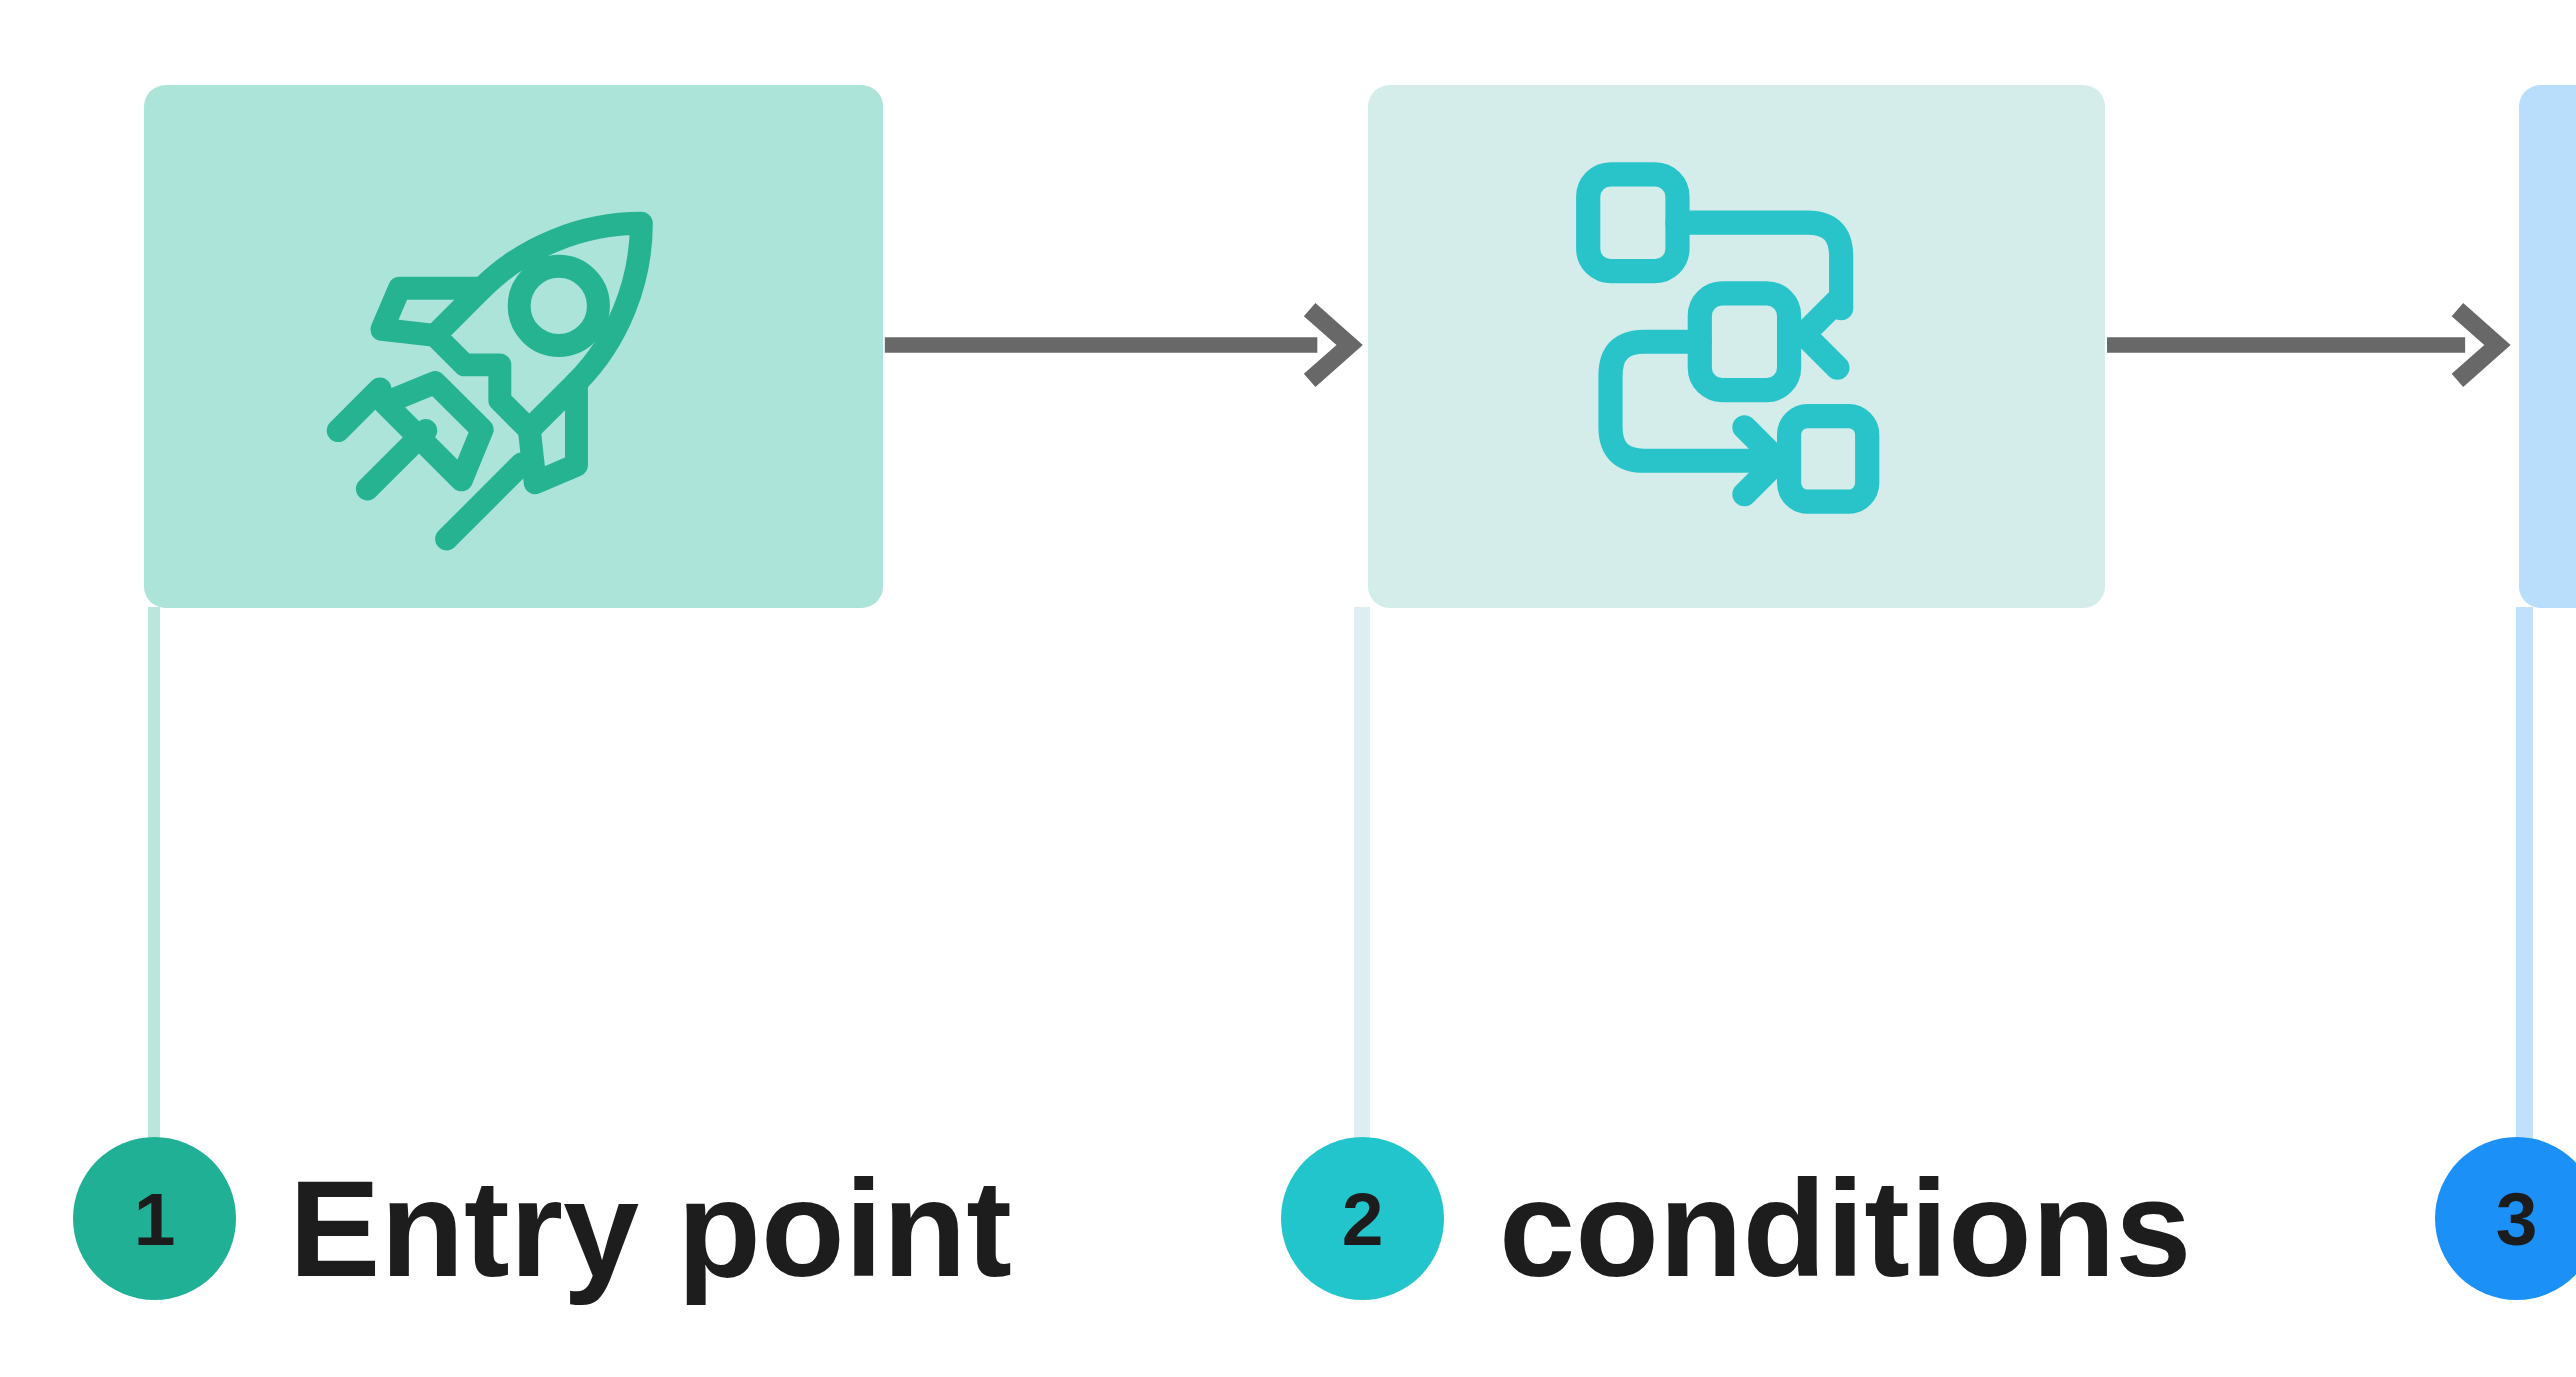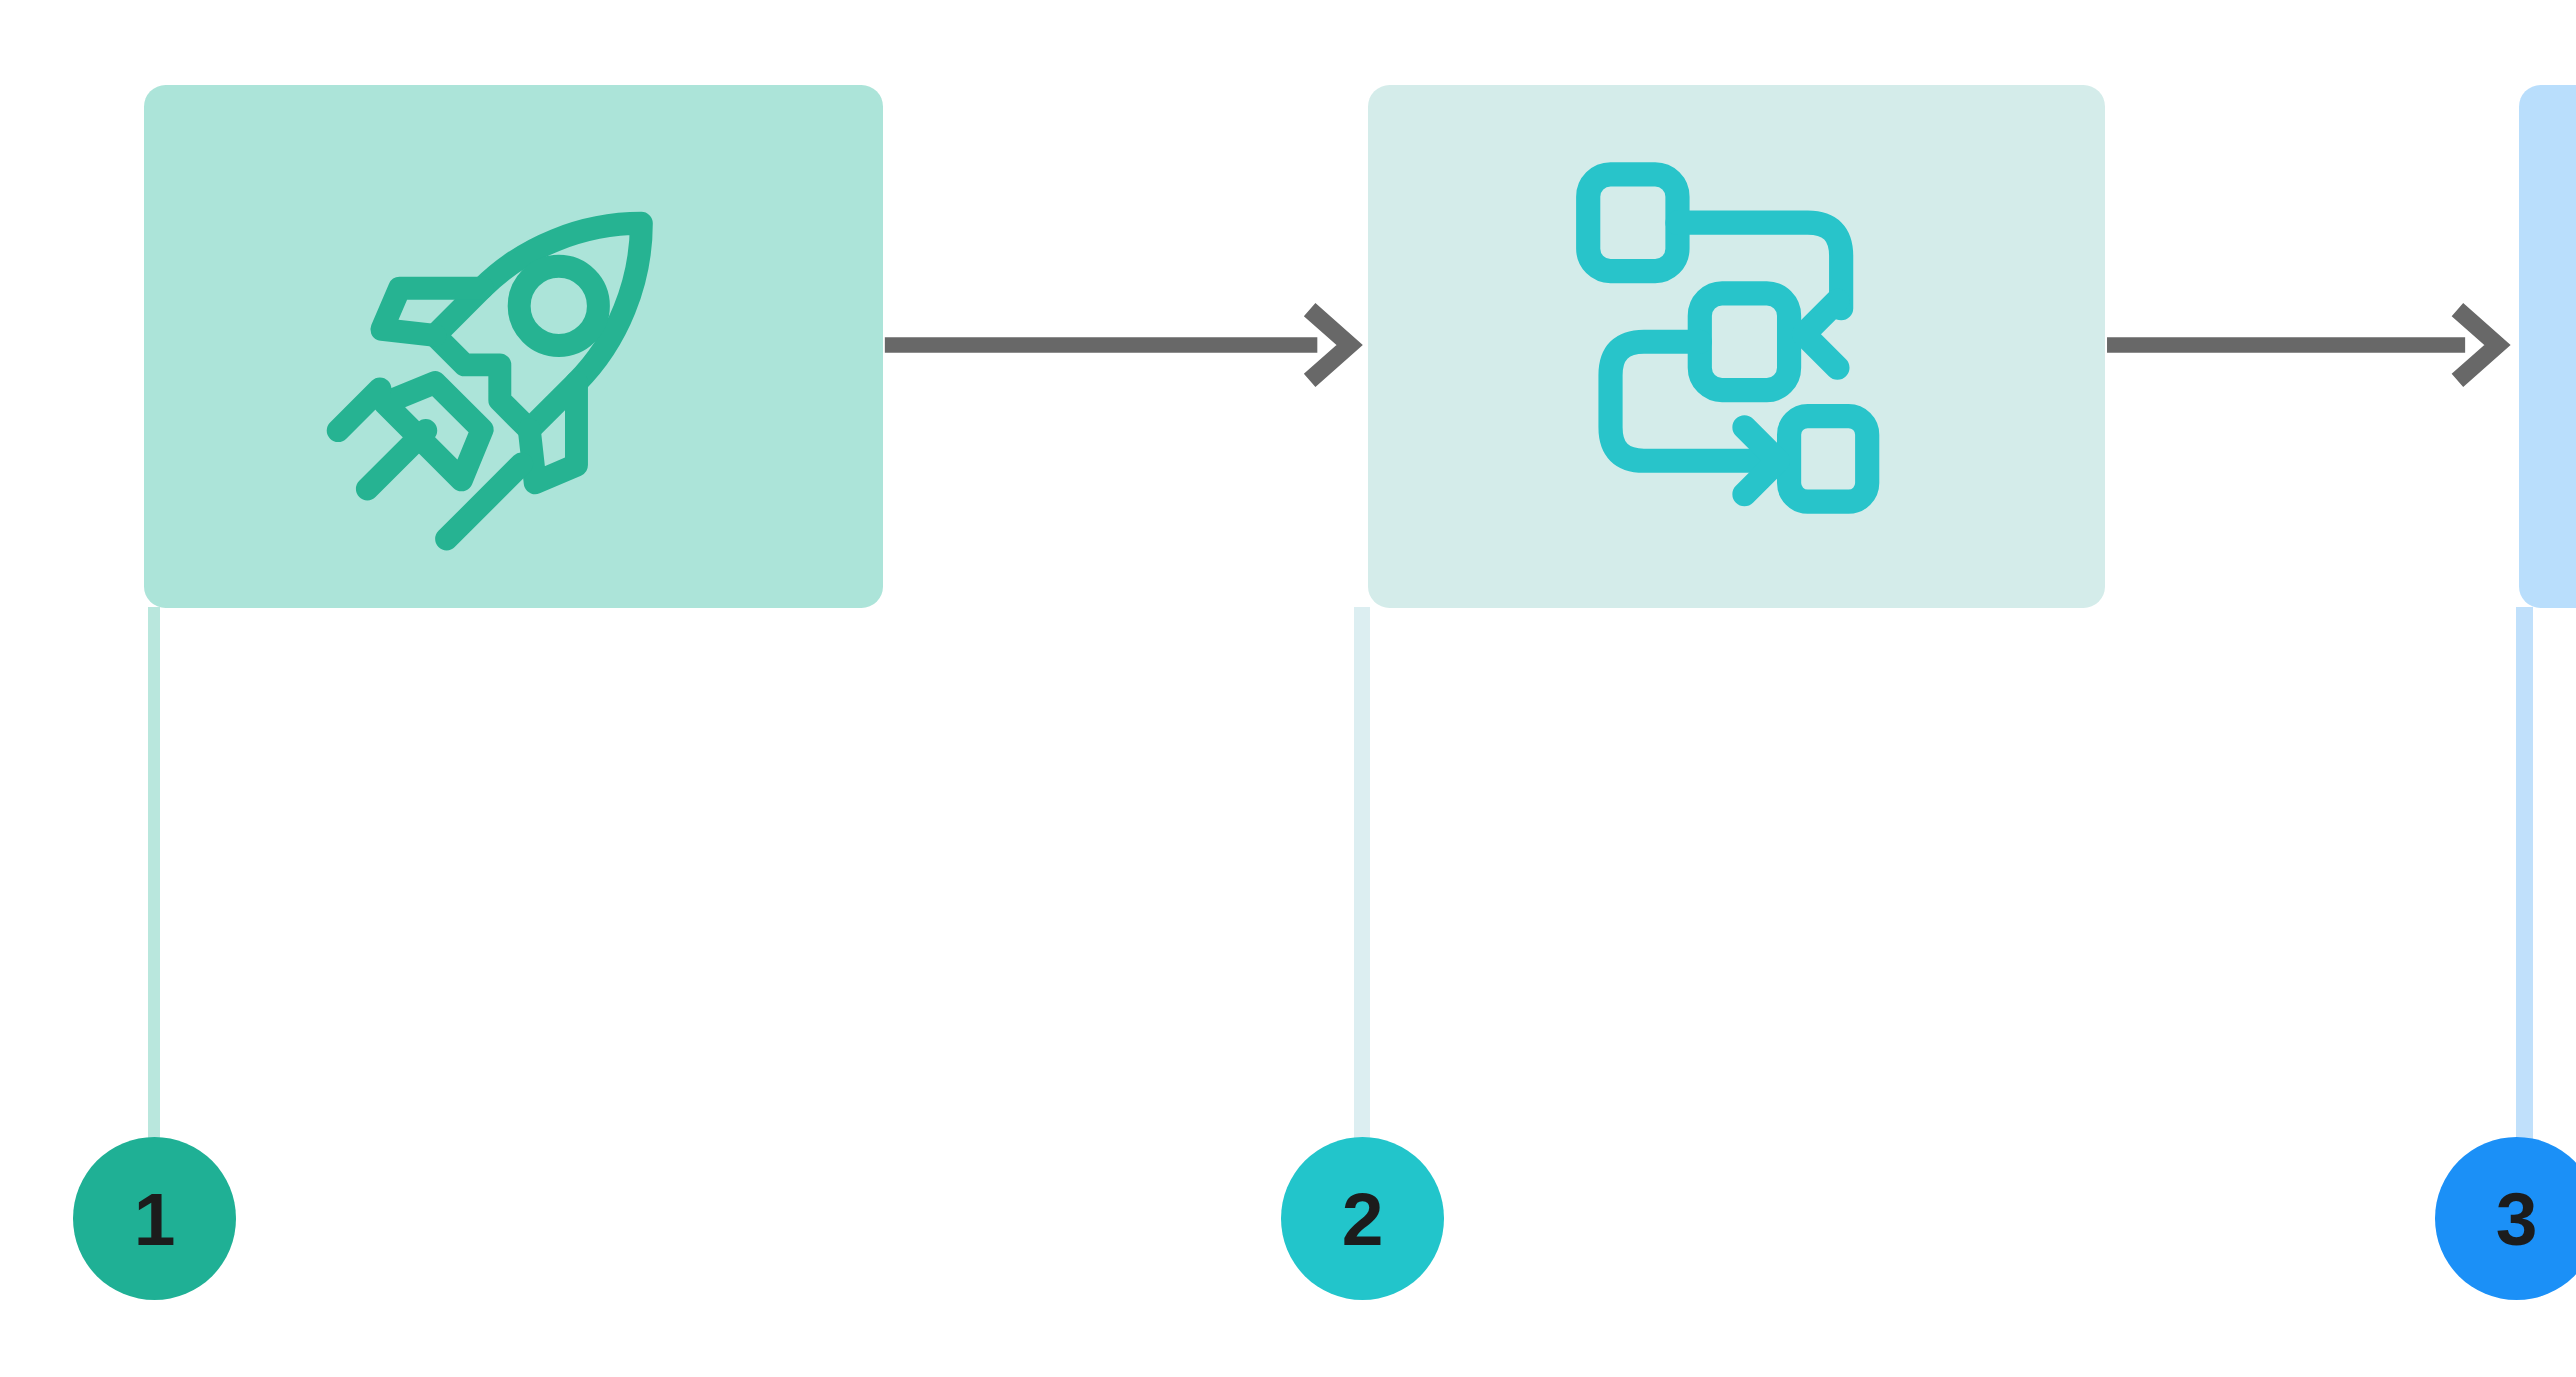--- a/index.html
+++ b/index.html
@@ -89,20 +89,23 @@
       <path d="M33,94 L51,76"></path>
     </g>
   </svg>
 
   <div class="connector conn1" style="background: rgb(185, 231, 221);"></div>
 
   <div class="badge badge1" style="background: rgb(31, 176, 149); color: rgb(28, 28, 28);">
     <span>1</span>
   </div>
 
+  <div class="step-label label1" style="color: rgb(29, 29, 29);">
+    <div>Entry point</div>
+  </div>
 
   <svg class="flow-arrow arrow1" viewBox="0 0 950 230" style="color: rgb(104, 104, 104);">
     <line x1="2" y1="115" x2="845" y2="115" stroke-width="30"></line>
     <polyline points="830,46 908,115 830,184" stroke-width="34"></polyline>
   </svg>
 
   <div class="box box2" style="background: rgb(212, 236, 234);"></div>
 
   <svg class="icon-svg icon2" viewBox="0 0 100 100" style="color: rgb(40, 196, 202);">
     <g stroke-width="6.5">
@@ -116,20 +119,21 @@
     </g>
   </svg>
 
   <div class="connector conn2" style="background: rgb(220, 238, 241);"></div>
 
   <div class="badge badge2" style="background: rgb(34, 197, 203); color: rgb(28, 28, 28);">
     <span>2</span>
   </div>
 
   <div class="step-label label2" style="color: rgb(29, 29, 29);">
+    <div>conditions</div>
   </div>
 
   <svg class="flow-arrow arrow2" viewBox="0 0 805 230" style="color: rgb(104, 104, 104);">
     <line x1="2" y1="115" x2="700" y2="115" stroke-width="30"></line>
     <polyline points="685,46 763,115 685,184" stroke-width="34"></polyline>
   </svg>
 
   <div class="box box3" style="background: rgb(185, 222, 252);"></div>
 
   <div class="connector conn3" style="background: rgb(192, 224, 251);"></div>

